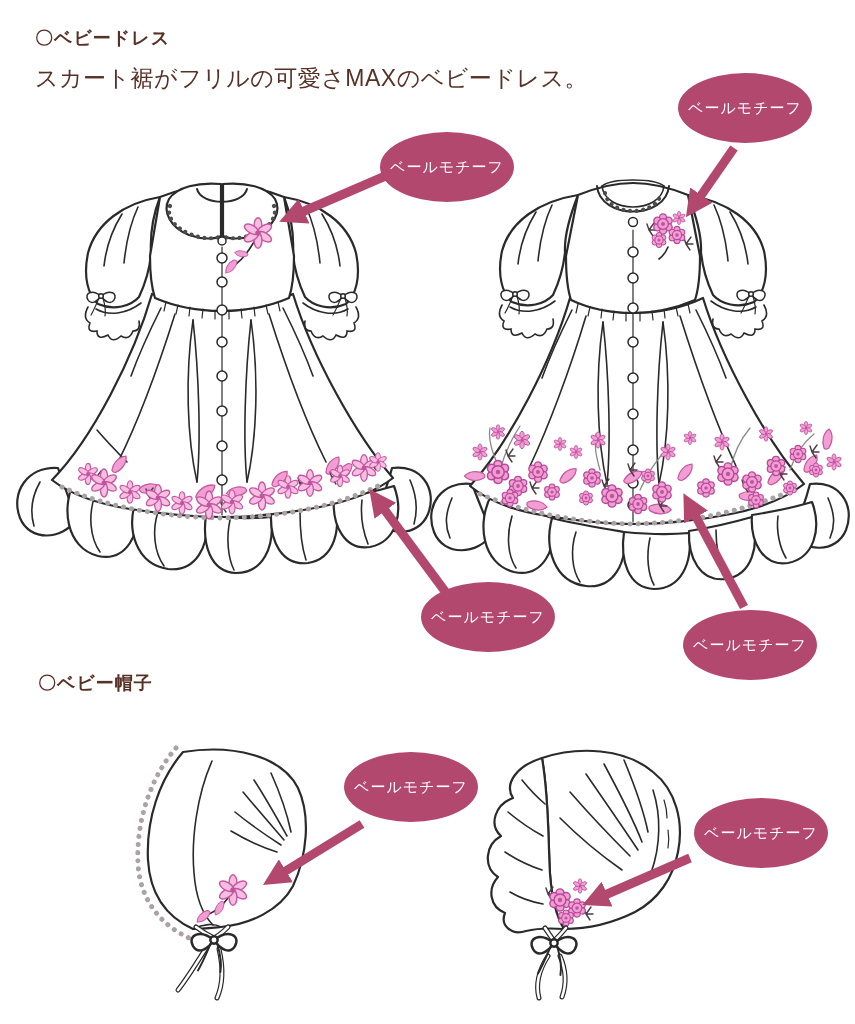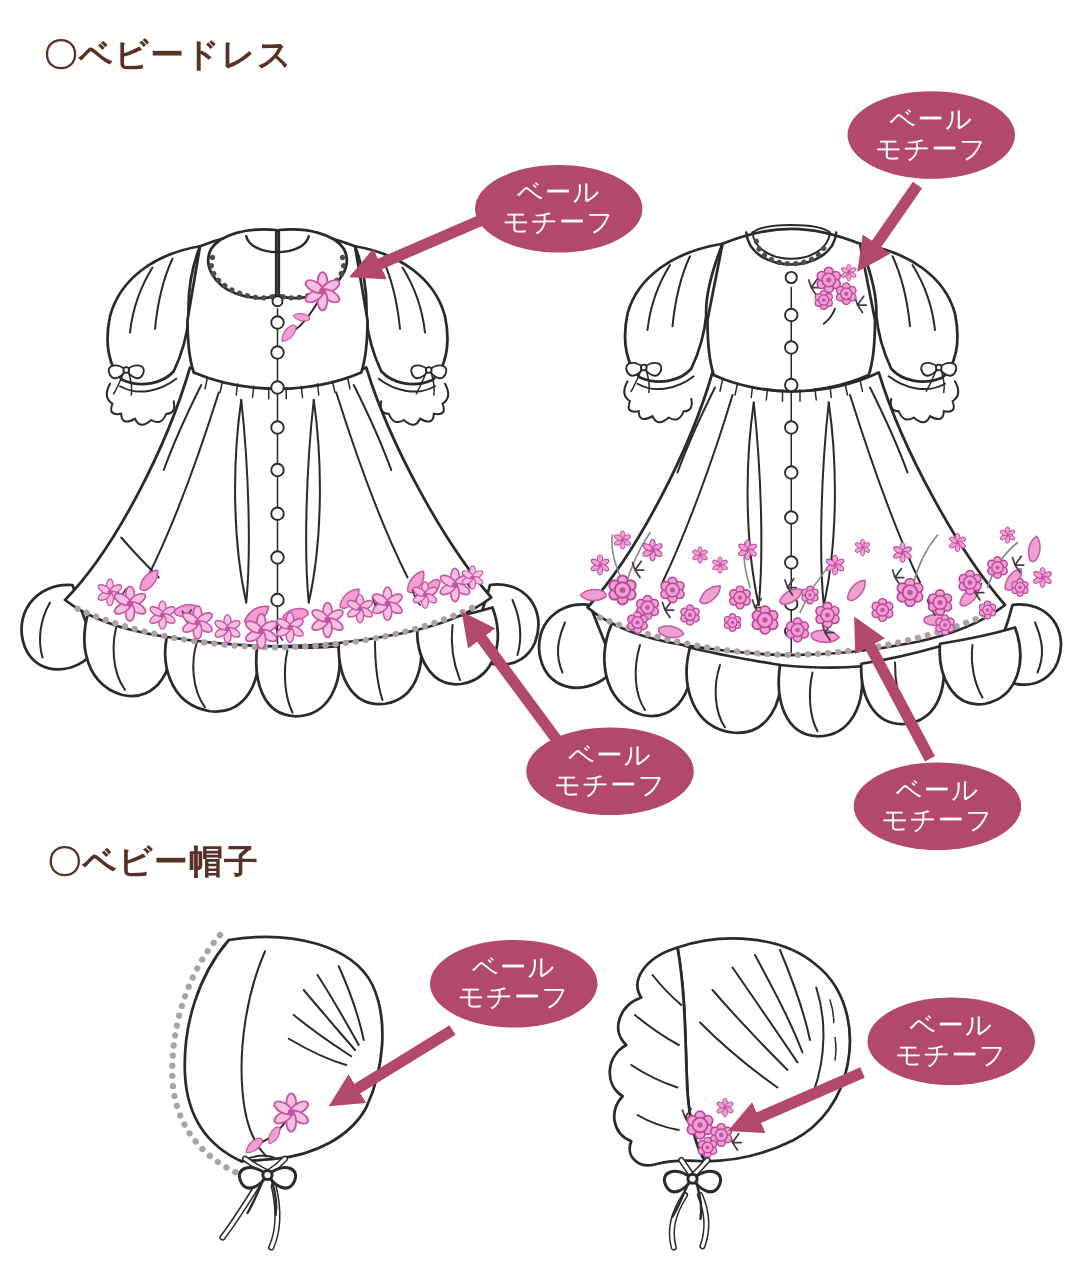--- a/index.html
+++ b/index.html
@@ -1,26 +1,26 @@
 <!DOCTYPE html>
 <html style="--heading_text: #583126; --label_background: #b3486f; --label_text: #ffffff; --arrow: #b3486f; --line_art: #2a2a2a; --flower_pink: #f19ed3; --flower_pink_light: #f6bfe2; --flower_pink_dark: #c757a3;"><head>
 <meta charset="utf-8">
 <style>
   html,body{margin:0;padding:0;background:#fff;}
   .canvas{position:relative;width:855px;height:1024px;background:#fff;overflow:hidden;
           font-family:"Liberation Sans","DejaVu Sans",sans-serif;}
   .art{position:absolute;left:0;top:0;}
-  .title{position:absolute;margin:0;font-size:27px;font-weight:600;letter-spacing:1px;
+  .title{position:absolute;margin:0;font-size:18px;font-weight:600;letter-spacing:1px;
          color:var(--heading_text,#583126);white-space:nowrap;}
   .desc{position:absolute;margin:0;font-size:23px;font-weight:500;letter-spacing:0.5px;
         color:var(--heading_text,#583126);white-space:nowrap;}
   .motif-label{position:absolute;width:134px;height:70px;border-radius:50%;
         background:var(--label_background,#b3486f);color:var(--label_text,#ffffff);
-        display:flex;flex-direction:column;align-items:center;justify-content:center;
-        font-size:21px;line-height:1.15;font-weight:500;letter-spacing:1px;text-align:right;}
+        display:flex;align-items:center;justify-content:center;
+        font-size:15px;line-height:1.15;font-weight:500;letter-spacing:1px;text-align:right;}
   
   .o   {fill:#fff;stroke:var(--line_art,#2a2a2a);stroke-width:2.2;stroke-linejoin:round;stroke-linecap:round;}
   .o15 {fill:#fff;stroke:var(--line_art,#2a2a2a);stroke-width:1.5;stroke-linejoin:round;stroke-linecap:round;}
   .l   {fill:none;stroke:var(--line_art,#2a2a2a);stroke-width:1.6;stroke-linecap:round;}
   .l2  {fill:none;stroke:var(--line_art,#2a2a2a);stroke-width:2;stroke-linecap:round;}
   .lt  {fill:none;stroke:var(--line_art,#2a2a2a);stroke-width:1.2;stroke-linecap:round;}
   .dots{fill:none;stroke:#4c4c4c;stroke-width:4.2;stroke-dasharray:0.1 6.5;stroke-linecap:round;}
   .lace{fill:none;stroke:#aba2a6;stroke-width:5;stroke-dasharray:0.1 8;stroke-linecap:round;}
   .petal {fill:var(--flower_pink_light,#f6bfe2);stroke:var(--flower_pink_dark,#c757a3);stroke-width:1.3;}
   .petal2{fill:var(--flower_pink,#f19ed3);stroke:#b8489a;stroke-width:1.3;}
@@ -388,20 +388,21 @@
     <path class="arr" d="M390,174 L302,212"></path>
     <path class="arr" d="M734,148 L700,197"></path>
     <path class="arr" d="M447,594 L384,509"></path>
     <path class="arr" d="M744,607 L695,515"></path>
     <path class="arr" d="M362,824 L284,872"></path>
     <path class="arr" d="M690,858 L605,895"></path>
   </g>
 </svg>
 
   <h1 class="title" style="left:35px;top:26px">〇ベビードレス</h1>
+  <p class="desc" style="left:35px;top:63px">スカート裾がフリルの可愛さMAXのベビードレス。</p>
 
   <h2 class="title" style="left:38px;top:671px">〇ベビー帽子</h2>
 
   <div class="motif-label" style="left:380px;top:132px">
     <span>ベール</span>
     <span>モチーフ</span>
   </div>
   <div class="motif-label" style="left:678px;top:73px">
     <span>ベール</span>
     <span>モチーフ</span>

